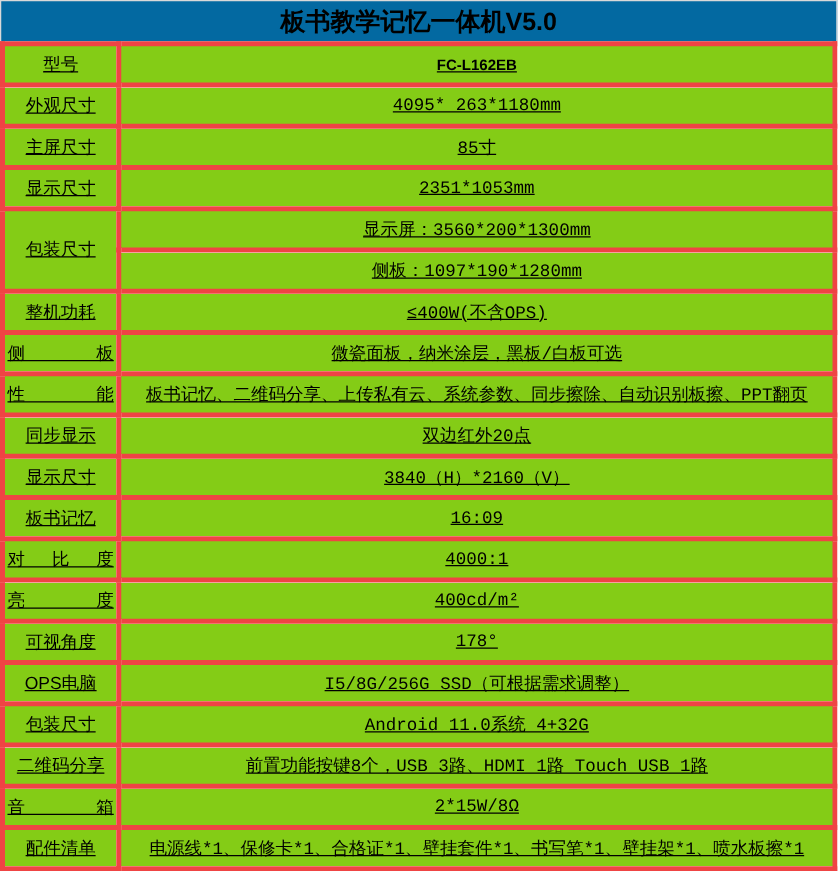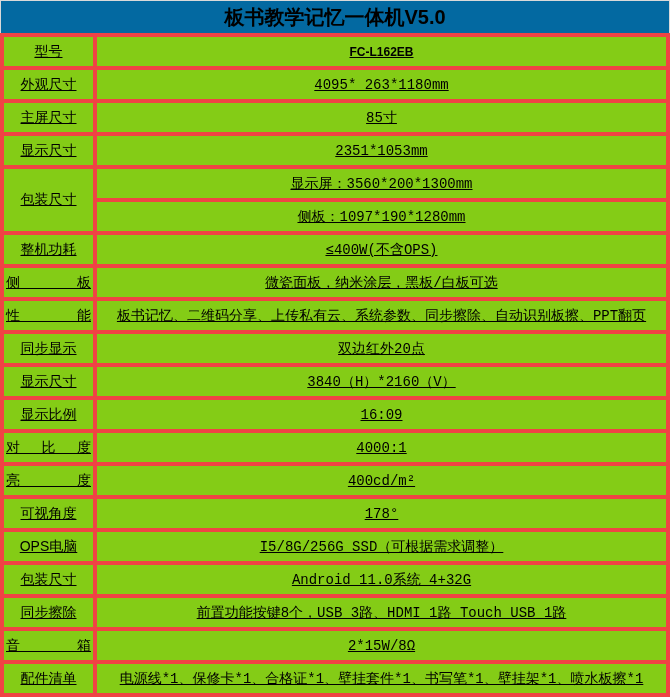--- a/index.html
+++ b/index.html
@@ -116,21 +116,21 @@
       </tr>
       <tr>
         <th>同步显示</th>
         <td>双边红外20点</td>
       </tr>
       <tr>
         <th>显示尺寸</th>
         <td>3840（H）*2160（V）</td>
       </tr>
       <tr>
-        <th>显示比例</th>
+        <th>板书记忆</th>
         <td>16:09</td>
       </tr>
       <tr>
         <th class="spread">对比度</th>
         <td>4000:1</td>
       </tr>
       <tr>
         <th class="spread">亮度</th>
         <td>400cd/m²</td>
       </tr>
@@ -140,21 +140,21 @@
       </tr>
       <tr>
         <th>OPS电脑</th>
         <td>I5/8G/256G SSD（可根据需求调整）</td>
       </tr>
       <tr>
         <th>包装尺寸</th>
         <td>Android 11.0系统 4+32G</td>
       </tr>
       <tr>
-        <th>同步擦除</th>
+        <th>二维码分享</th>
         <td>前置功能按键8个，USB 3路、HDMI 1路 Touch USB 1路</td>
       </tr>
       <tr>
         <th class="spread">音箱</th>
         <td>2*15W/8Ω</td>
       </tr>
       <tr>
         <th>配件清单</th>
         <td>电源线*1、保修卡*1、合格证*1、壁挂套件*1、书写笔*1、壁挂架*1、喷水板擦*1</td>
       </tr>

